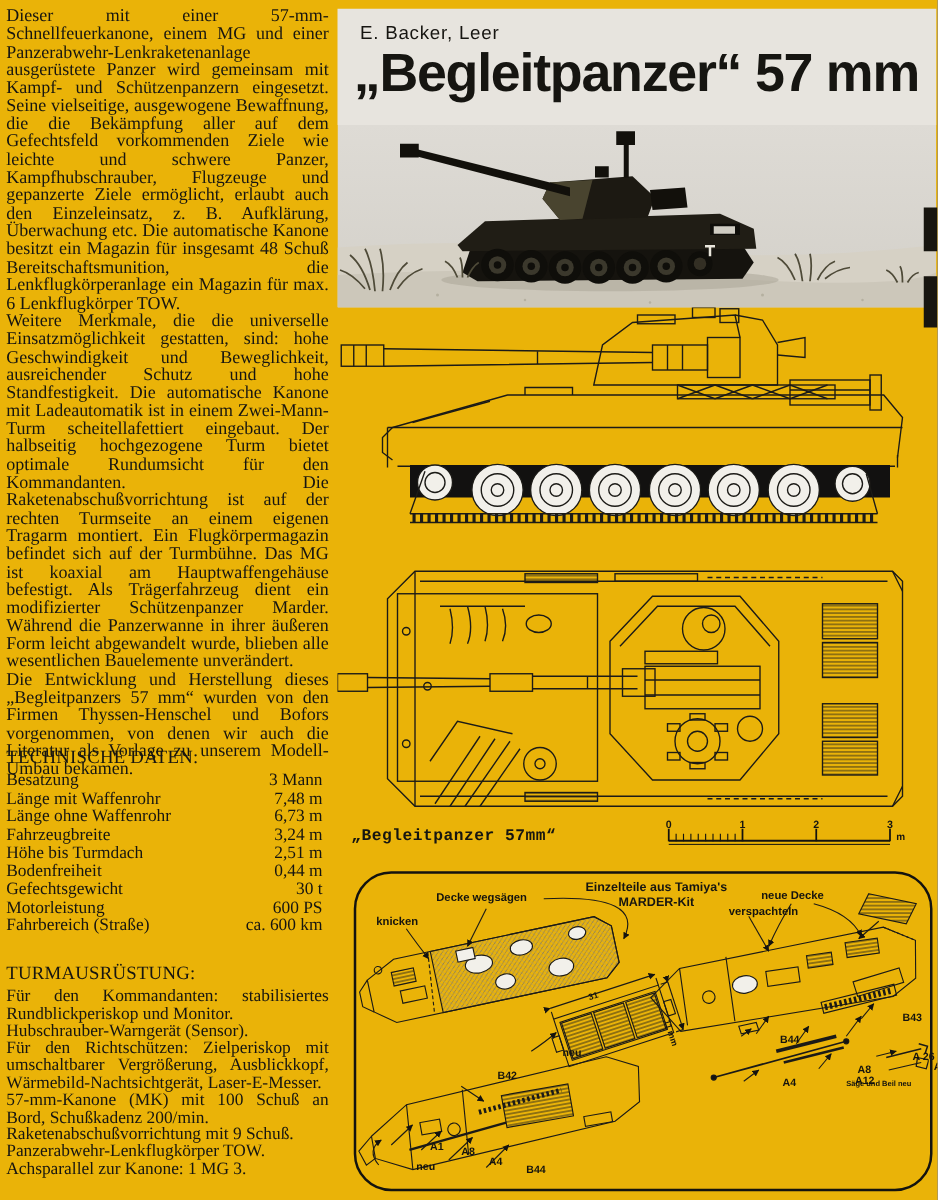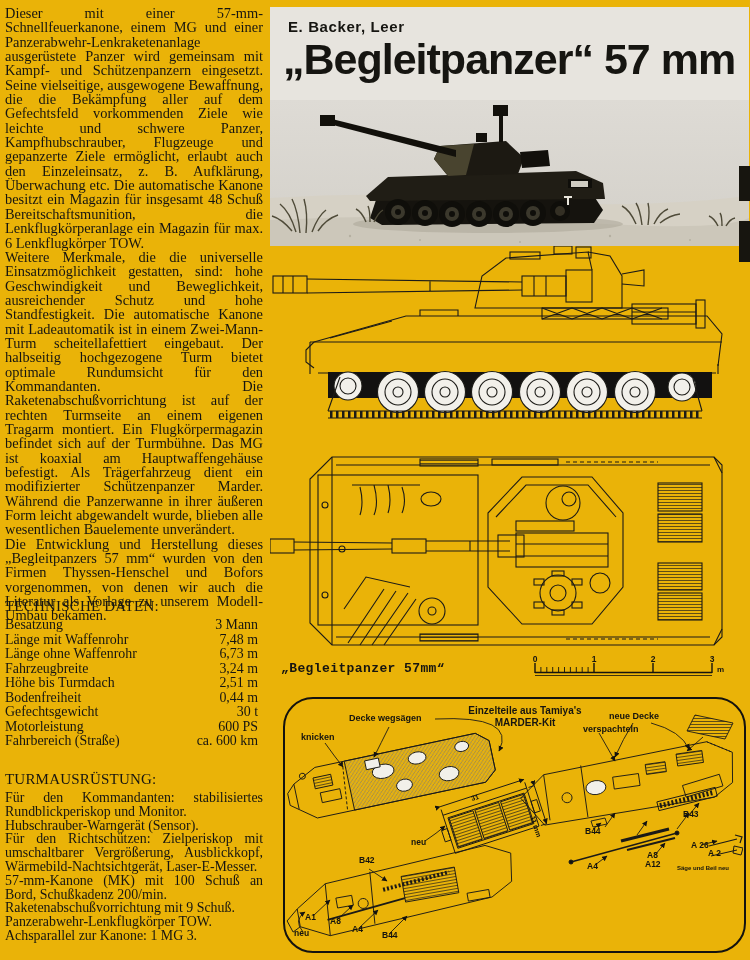--- a/index.html
+++ b/index.html
@@ -10,21 +10,21 @@
   .col-left p{margin:0;text-align:justify;font-size:14.4px;line-height:14.35px;
               hyphens:auto;-webkit-hyphens:auto;}
   .tech{position:absolute;left:5px;top:598px;width:253px;}
   .sec-head{font-weight:normal;font-size:15px;letter-spacing:.2px;margin-bottom:3px;}
   .tech-row{display:flex;justify-content:space-between;font-size:13.9px;line-height:14.5px;}
   .turm{position:absolute;left:5px;top:771px;width:258px;}
   .turm-items div{font-size:13.9px;line-height:13.8px;text-align:justify;hyphens:auto;-webkit-hyphens:auto;}
   
   .masthead{position:absolute;left:270px;top:7px;width:479px;height:93px;background:#e7e4de;}
   .author{position:absolute;left:18px;top:11px;font-family:"Liberation Sans",sans-serif;
-          font-weight:bold;font-size:15px;letter-spacing:.6px;}
+          font-weight:normal;font-size:15px;letter-spacing:.6px;}
   .title{position:absolute;left:13px;top:28px;font-family:"Liberation Sans",sans-serif;
          font-weight:bold;font-size:43px;letter-spacing:-1px;white-space:nowrap;}
   
   .photo{position:absolute;left:270px;top:100px;width:479px;height:146px;}
   .regmark{position:absolute;background:#17150f;}
   
   .sideview{position:absolute;left:270px;top:246px;width:480px;height:200px;}
   .topview{position:absolute;left:270px;top:447px;width:480px;height:206px;}
   .caption{position:absolute;left:281px;top:661px;font-family:Liberation Mono, monospace;
            font-weight:bold;font-size:13px;letter-spacing:.4px;}
@@ -32,21 +32,21 @@
   .scale .num{position:absolute;top:0;width:14px;text-align:center;
               font-family:"Liberation Sans",sans-serif;font-weight:bold;font-size:8.5px;}
   .scale .unit{position:absolute;left:186px;top:11px;font-family:"Liberation Sans",sans-serif;
                font-weight:bold;font-size:8px;}
   
   .assembly{position:absolute;left:283px;top:697px;width:463px;height:256px;
             border:2.5px solid #14130f;border-radius:30px;box-sizing:border-box;}
   .assembly svg{position:absolute;left:0;top:0;}
   .albl{position:absolute;font-family:"Liberation Sans",sans-serif;font-weight:bold;
         font-size:9px;white-space:nowrap;color:#14130f;}
-  .albl.code{font-size:8.5px;}
+  .albl.code{font-size:8.5px;margin-left:39px;}
   .albl.tiny{font-size:6px;}
   .atitle{position:absolute;left:150px;top:6px;width:180px;text-align:center;
           font-family:"Liberation Sans",sans-serif;font-weight:bold;font-size:10px;line-height:12px;}
 </style>
 </head>
 <body>
 
 <div class="page">
 
   <div class="col-left body-copy">

